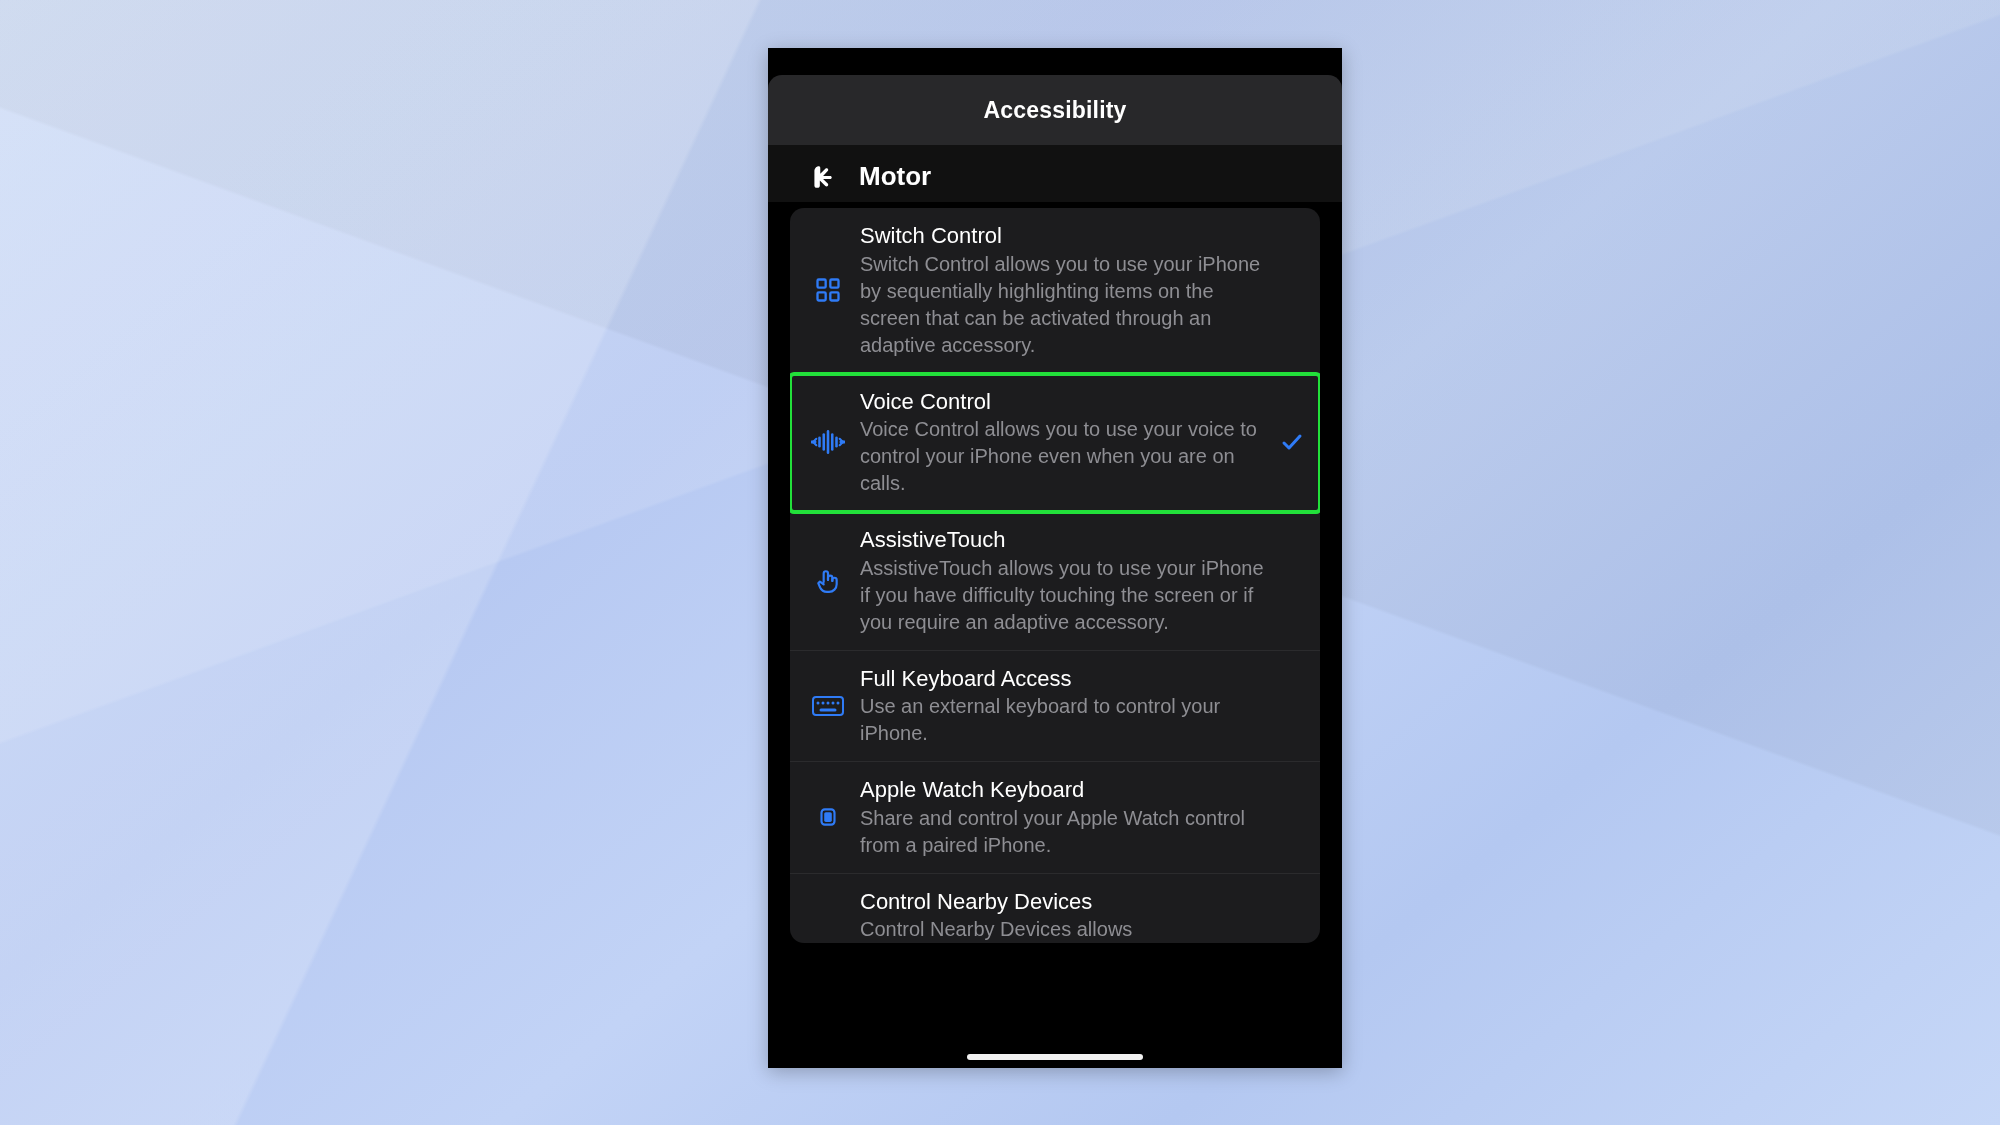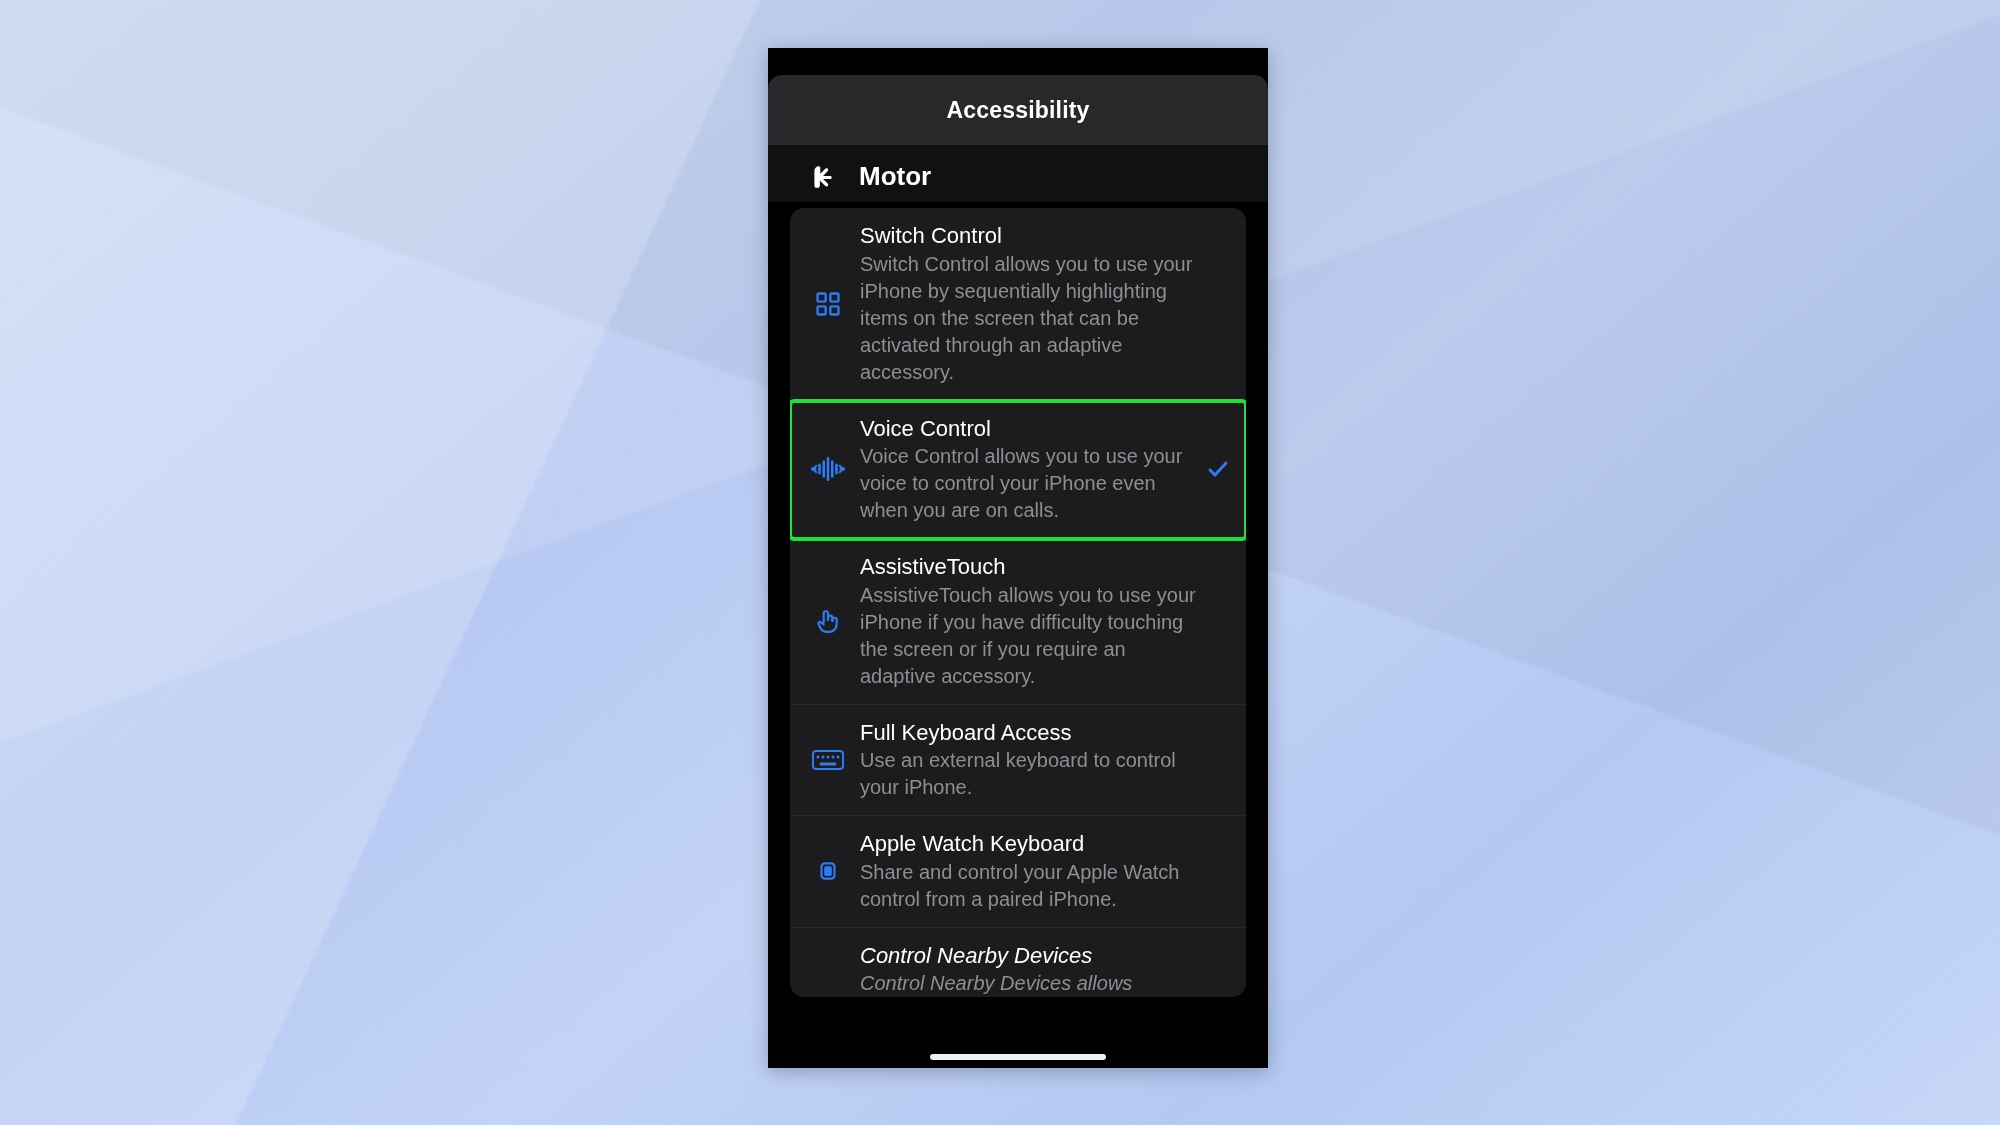--- a/index.html
+++ b/index.html
@@ -18,21 +18,21 @@
     background:
       linear-gradient(115deg, rgba(255,255,255,0.18) 0 30%, rgba(255,255,255,0) 30.2%),
       linear-gradient(200deg, rgba(0,0,0,0.04) 0 45%, rgba(0,0,0,0) 45.2%),
       linear-gradient(160deg, rgba(255,255,255,0.12) 40%, rgba(255,255,255,0) 40.2%);
     pointer-events: none;
   }
   .phone {
     position: absolute;
     top: 48px;
     left: 768px;
-    width: 500px;
+    width: 574px;
     height: 1020px;
     background: #000;
     border-radius: 0;
     overflow: hidden;
     box-shadow: 0 4px 18px rgba(0,0,0,0.25);
   }
   .statusbar { height: 27px; background: #000; }
   .header {
     height: 70px;
     background: #28282a;
@@ -64,21 +64,21 @@
     overflow: hidden;
   }
   .row {
     display: flex;
     align-items: center;
     gap: 12px;
     padding: 14px 16px 14px 18px;
     border-bottom: 1px solid #2b2b2d;
     position: relative;
   }
-  .row:last-child { border-bottom: none; font-style: italic; }
+  .row:last-child { border-bottom: none; }
   .row .icon {
     width: 40px; min-width: 40px; height: 40px;
     display: flex; align-items: center; justify-content: center;
     color: #3b82f6;
   }
   .row .texts { flex: 1 1 auto; padding-right: 8px; }
   .row .title { color: #ffffff; font-size: 22px; font-weight: 400; line-height: 1.25; }
   .row .desc  { color: #8e8e93; font-size: 20px; line-height: 1.35; margin-top: 1px; }
   .row .check { width: 28px; color: #2f7bf6; display: flex; align-items: center; justify-content: center; }
   .highlight {

